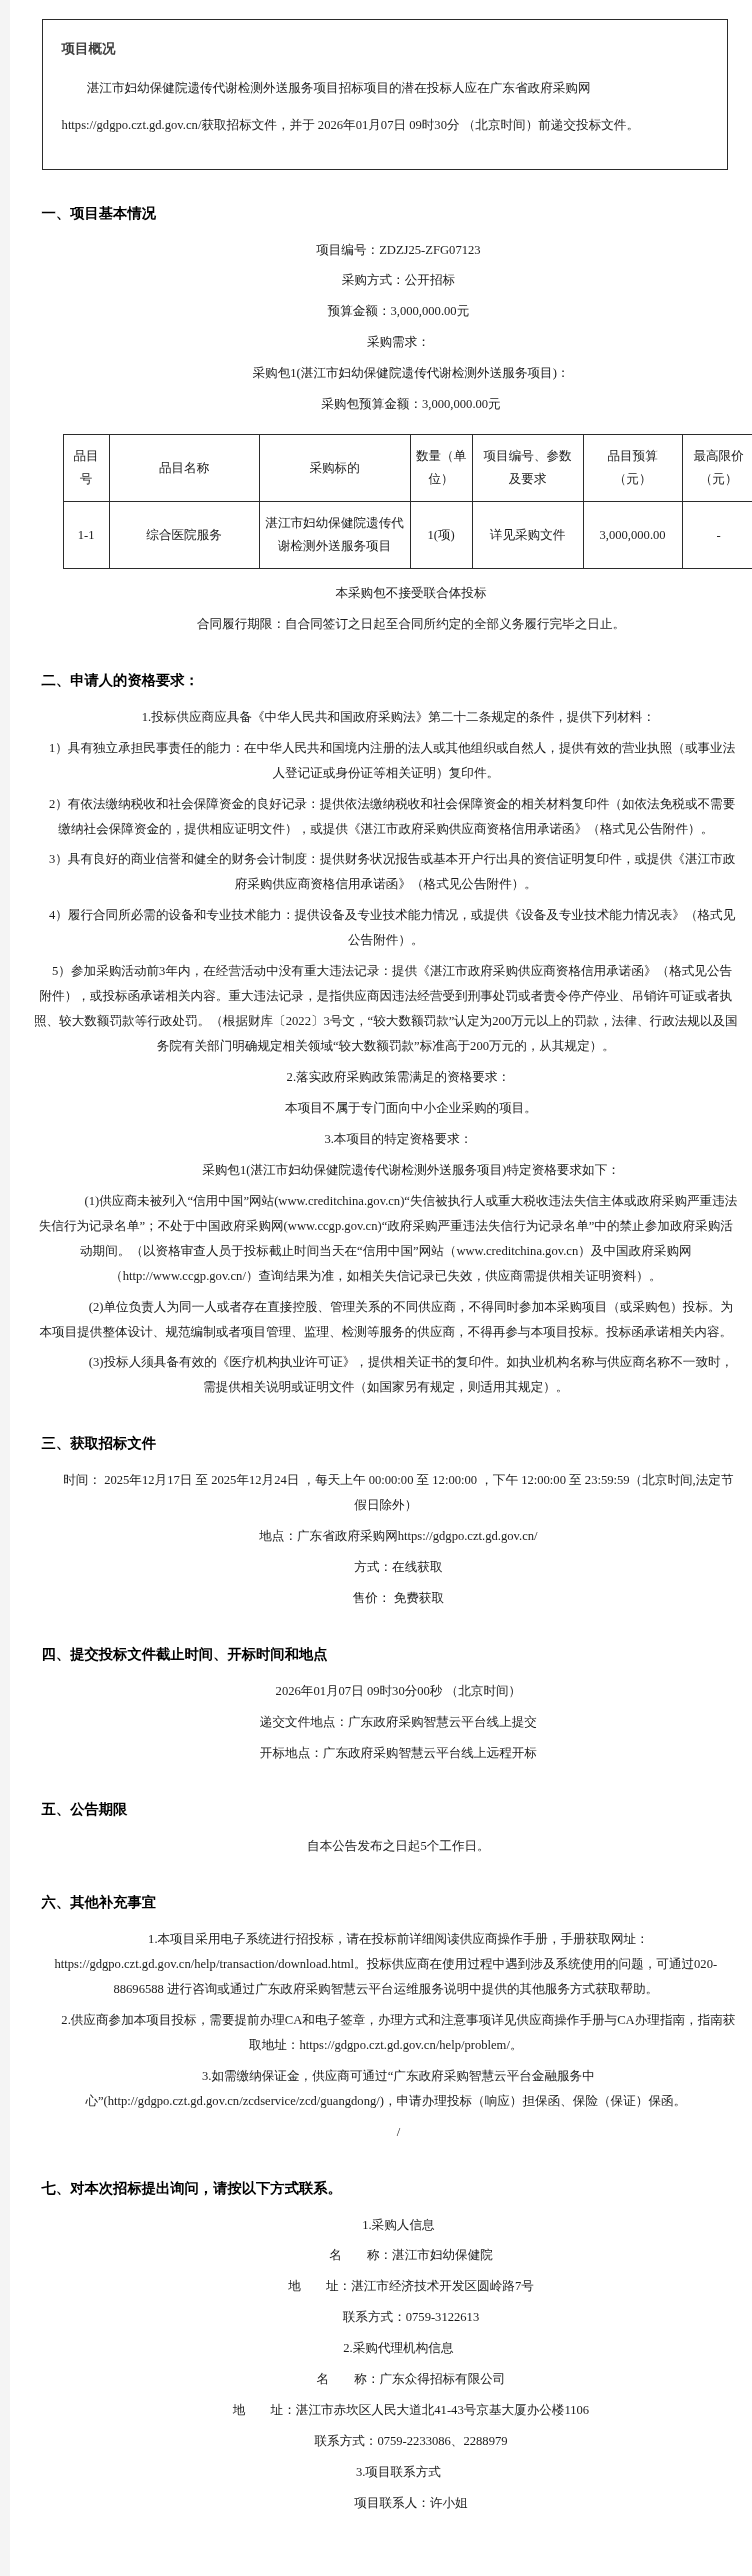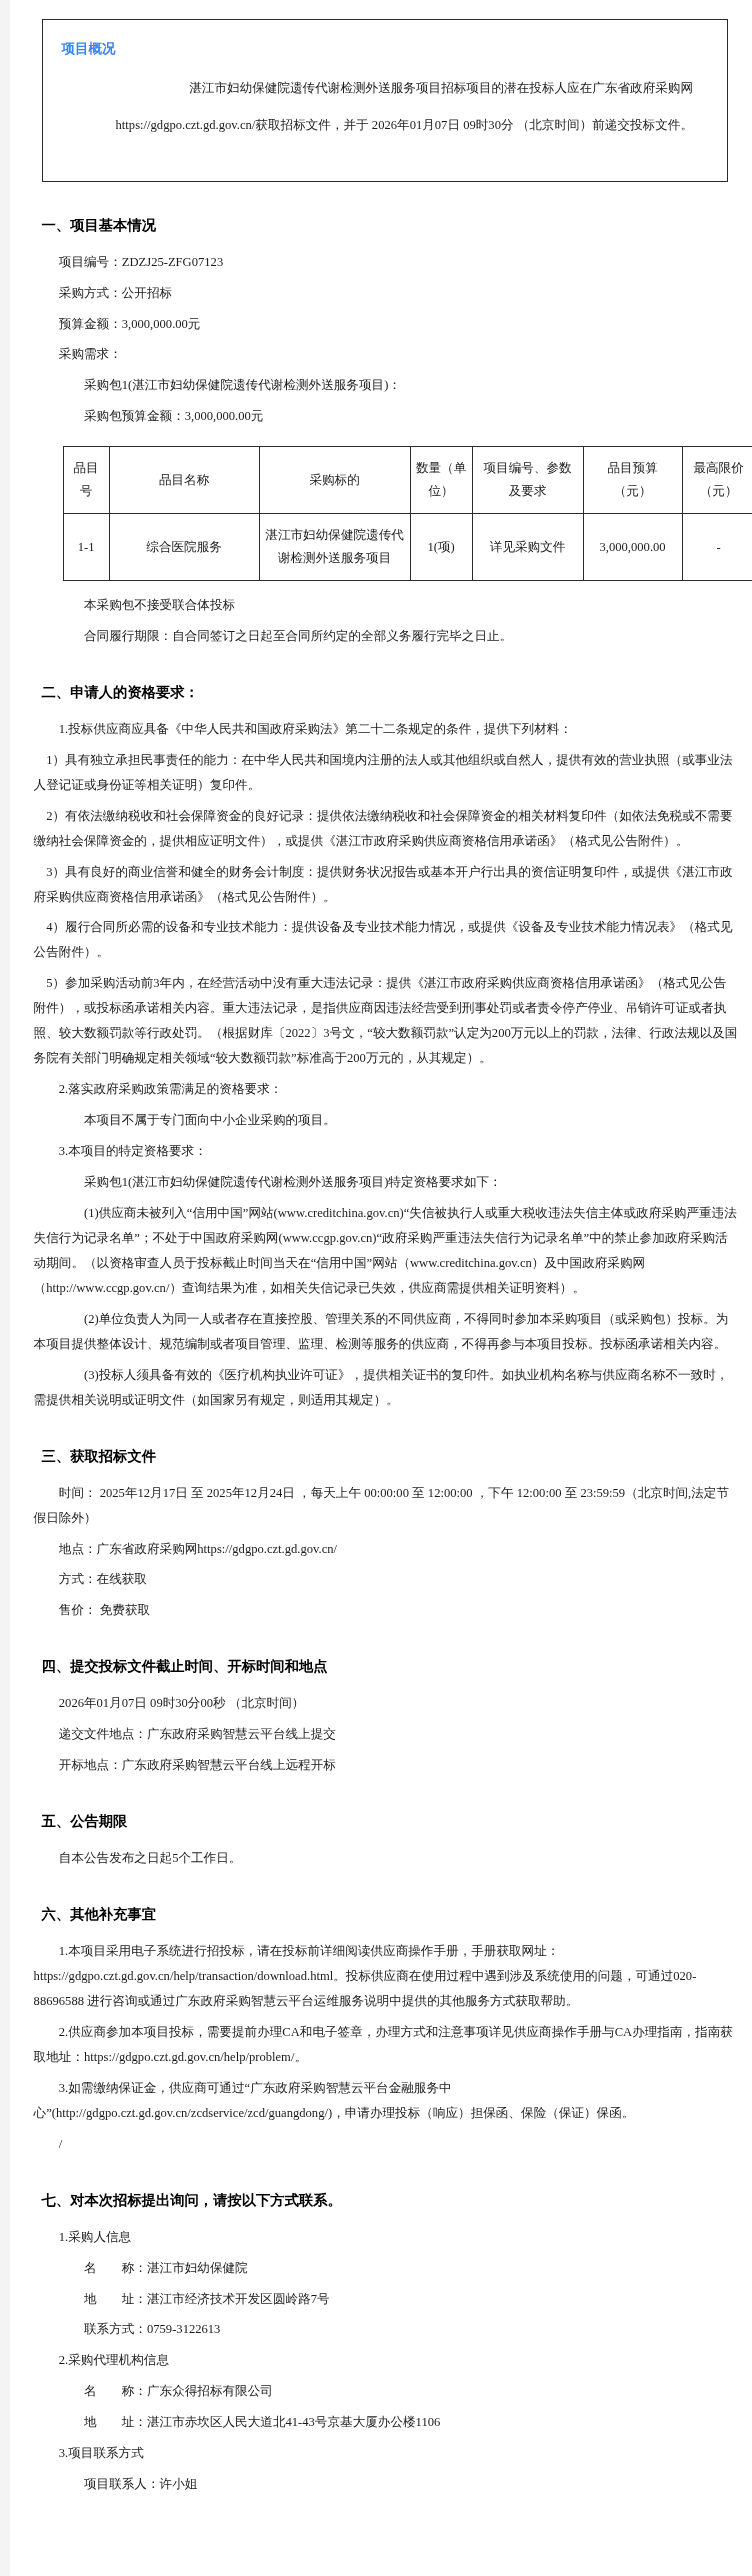--- a/index.html
+++ b/index.html
@@ -28,41 +28,41 @@
   }
   
   .overview-box {
     border: 0.8px solid #2b2b2b;
     margin: 0 10px 29px 8.4px;
     padding: 13.5px 22px 25px 18.6px;
   }
   .overview-title {
     font-size: 13.5px;
     font-weight: bold;
-    color: #3b82f6;
+    color: #404040;
     margin: 6.7px 0 11.8px 0;
   }
   .overview-body {
     font-size: 12.6px;
     line-height: 37px;
-    margin: 12px;
+    margin: 0;
     text-indent: 2em;
-    text-align: right;
   }
   
   .sec-h {
     font-size: 14.3px;
     font-weight: bold;
     color: #000;
     margin: 34px 0 15px 8px;
   }
   .p {
     font-size: 12.6px;
     line-height: 25px;
     margin: 5.9px 0;
+    text-align: center;
   }
   .ind1 { text-indent: 1em; }
   .ind2 { text-indent: 2em; }
   .ind4 { text-indent: 4em; }
   
   table.items {
     border-collapse: collapse;
     table-layout: fixed;
     margin: 17px 0 11.8px 29px;
     width: 693px;
@@ -188,20 +188,21 @@
       <div class="sec-h">七、对本次招标提出询问，请按以下方式联系。</div>
 
       <p class="p ind2">1.采购人信息</p>
       <p class="p ind4">名　　称：湛江市妇幼保健院</p>
       <p class="p ind4">地　　址：湛江市经济技术开发区圆岭路7号</p>
       <p class="p ind4">联系方式：0759-3122613</p>
 
       <p class="p ind2">2.采购代理机构信息</p>
       <p class="p ind4">名　　称：广东众得招标有限公司</p>
       <p class="p ind4">地　　址：湛江市赤坎区人民大道北41-43号京基大厦办公楼1106</p>
+      <p class="p ind4">联系方式：0759-2233086、2288979</p>
 
       <p class="p ind2">3.项目联系方式</p>
       <p class="p ind4">项目联系人：许小姐</p>
 
     </div>
 
   </div>
 </div>
 
 

